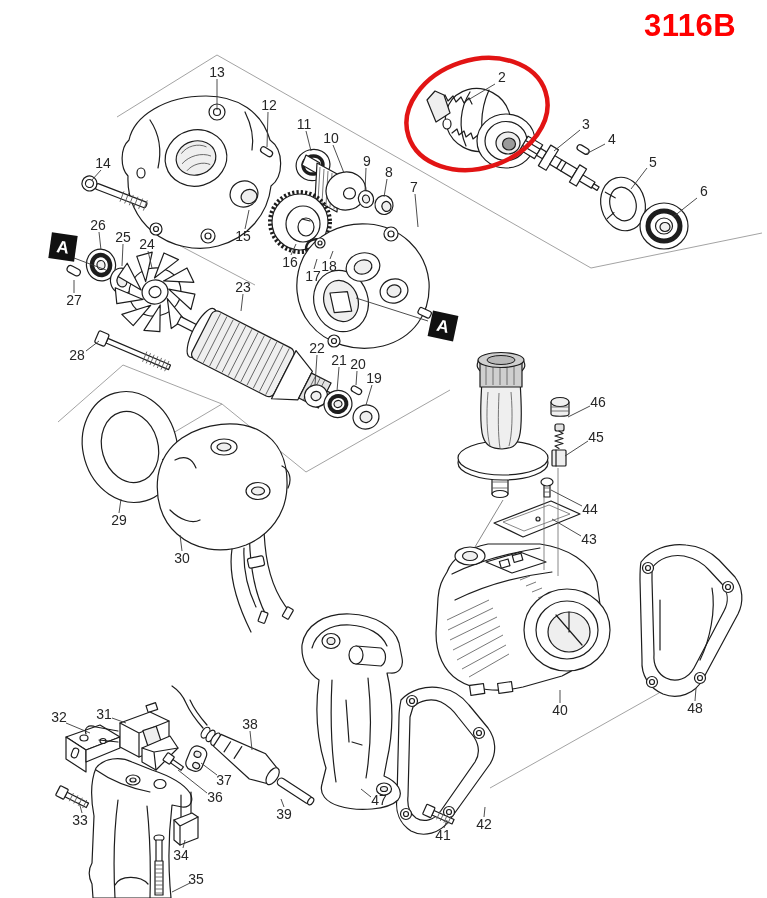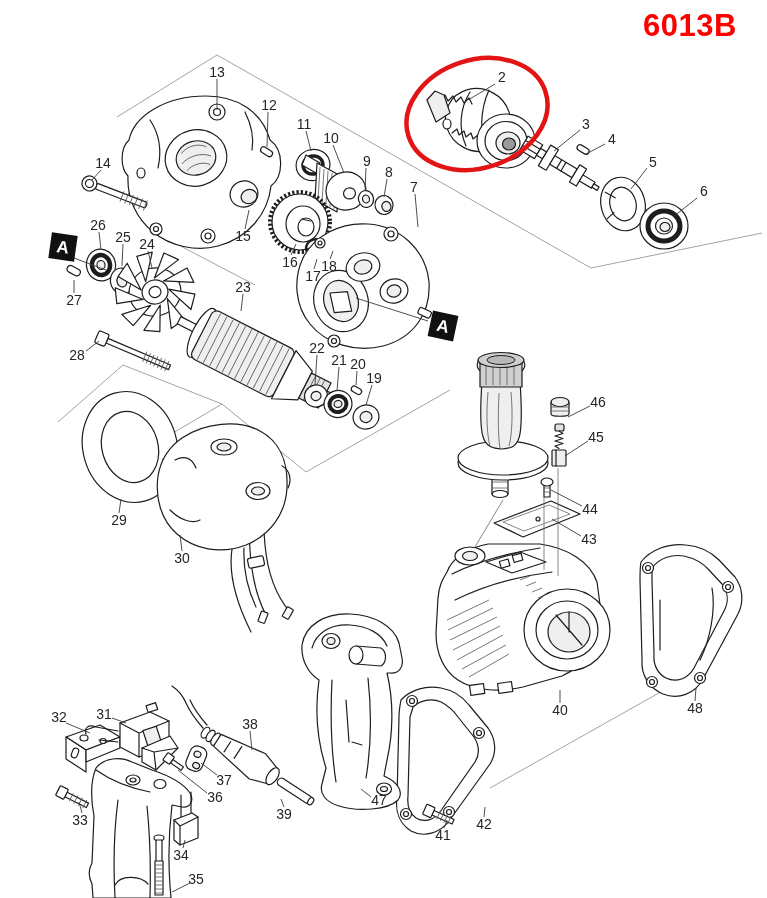--- a/index.html
+++ b/index.html
@@ -544,14 +544,14 @@
           <text x="63" y="253" class="marker-label">A</text>
         </g>
         <line x1="356" y1="298" x2="428" y2="321" class="leader"></line>
         <g transform="rotate(12 443 326)">
           <rect x="430" y="313" width="26" height="26" fill="#111"></rect>
           <text x="443" y="332" class="marker-label">A</text>
         </g>
       </g>
   </svg>
 
-  <div class="model-title">6013B</div>
+  <div class="model-title">3116B</div>
 </div>
 
 </body></html>

